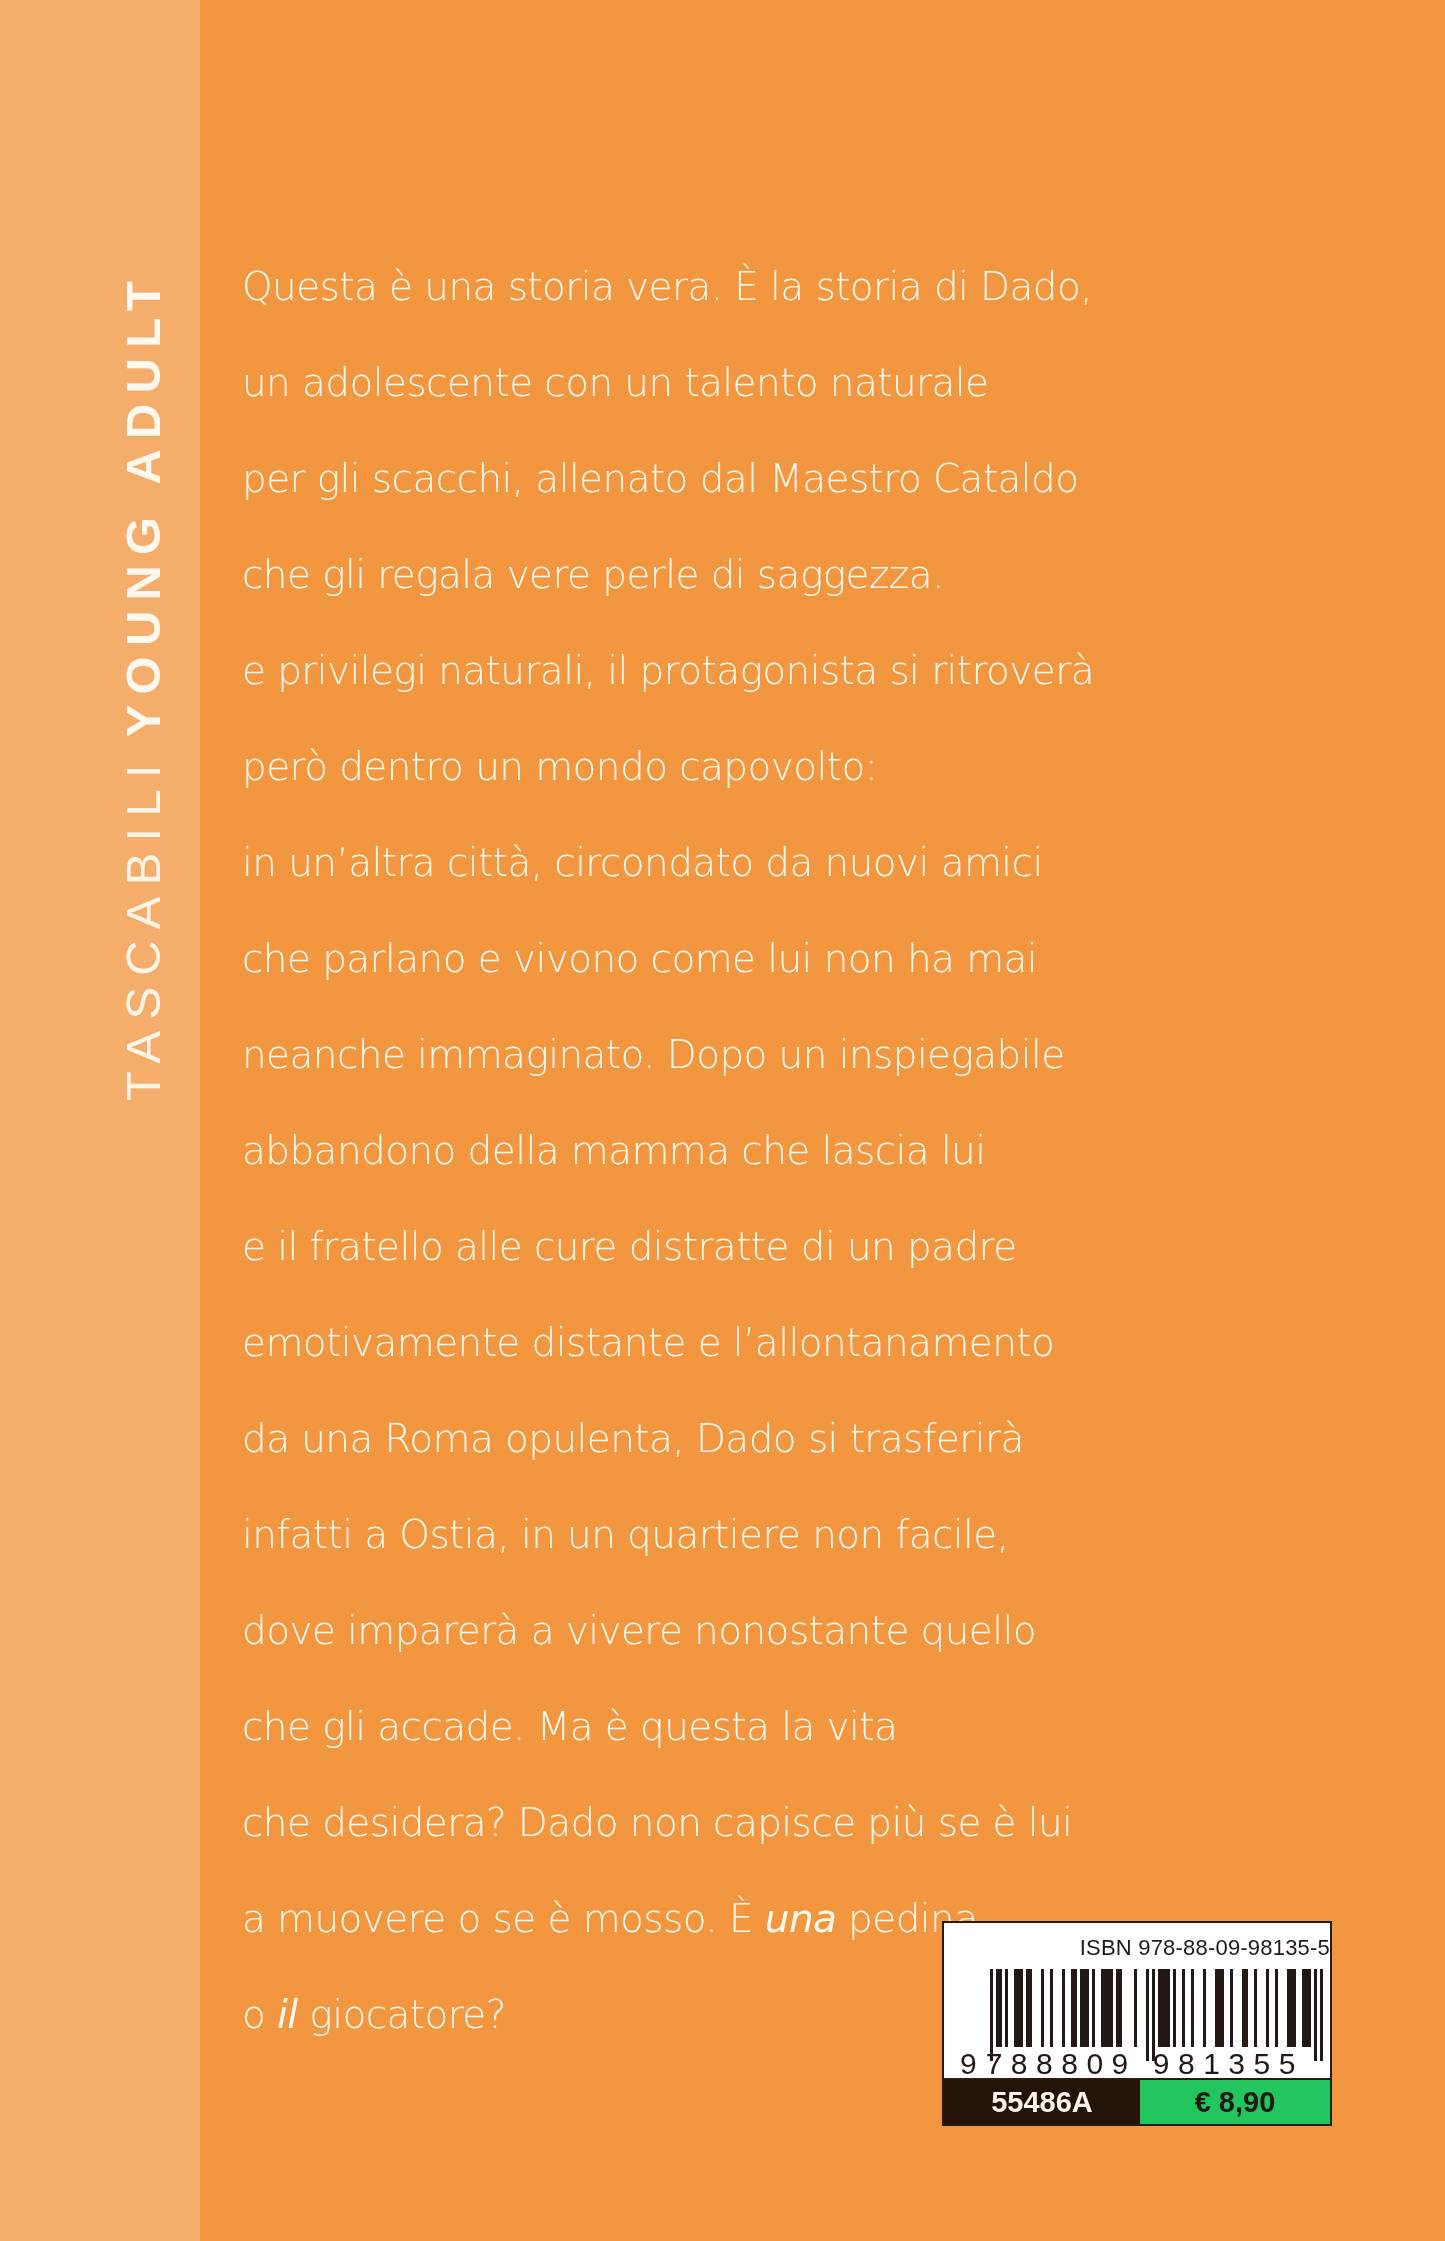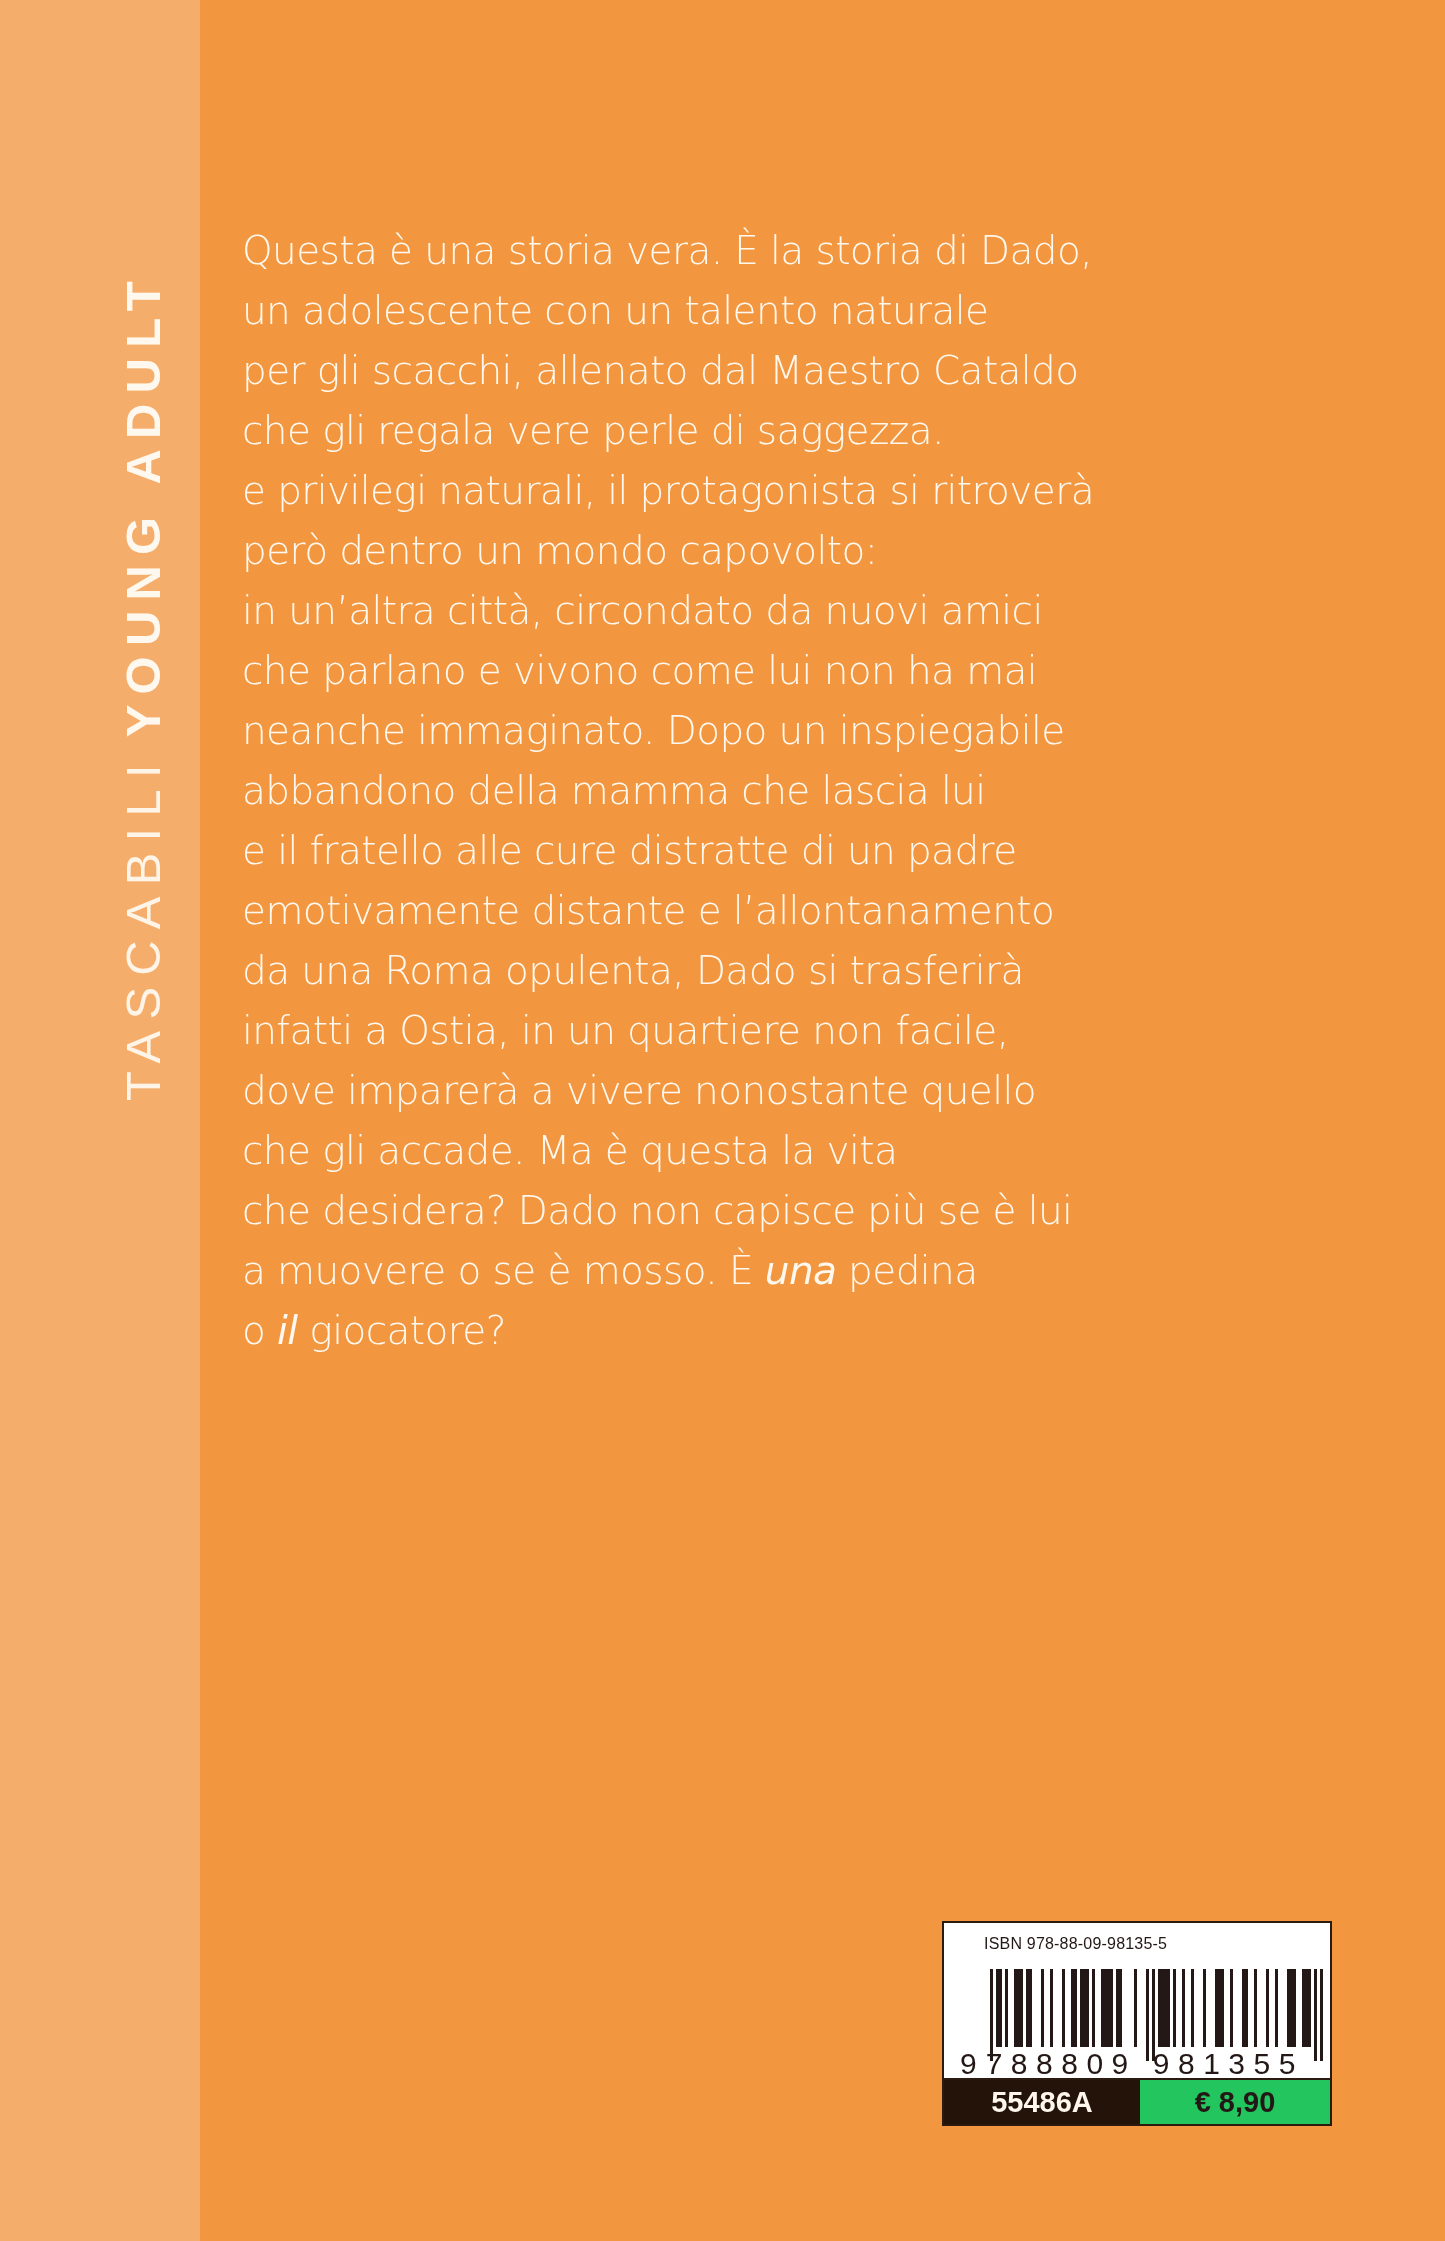--- a/index.html
+++ b/index.html
@@ -36,31 +36,31 @@
 
   .blurb {
     position: absolute; left: 242px; top: 221px; width: 1000px;
     color: #FFF8EE;
     font-family: "DejaVu Sans", sans-serif;
     font-weight: 200;
     font-size: 39px;
     line-height: 60px;
     letter-spacing: -0.6px;
   }
-  .blurb .line { display: block; white-space: nowrap; height: 60px; }
+  .blurb .line { display: block; white-space: nowrap; height: 60px; margin-top: 36px; }
   .blurb em { font-style: italic; }
 
   .barcode-box {
     position: absolute; left: 942px; top: 1921px; width: 390px; height: 205px;
     background: #FFFFFF; border: 2px solid #2A1A10; box-sizing: border-box;
   }
   .isbn-text {
     position: absolute; left: 0; top: 12px; width: 100%;
-    text-align: left; padding-left: 40px; box-sizing: border-box;
-    font-family: "Liberation Sans", sans-serif; font-size: 16px; color: #231815;
+    text-align: right; padding-left: 40px; box-sizing: border-box;
+    font-family: "Liberation Sans", sans-serif; font-size: 22px; color: #231815;
     letter-spacing: 0.2px;
   }
   .bars {
     position: absolute; left: 46px; top: 46px; width: 300px; height: 92px;
     display: flex; align-items: flex-start;
   }
   .bars .bar { height: 78px; flex: none; }
   .bars .bar.long { height: 92px; }
   .ean-digits {
     position: absolute; left: 16px; top: 124px; width: 340px;

